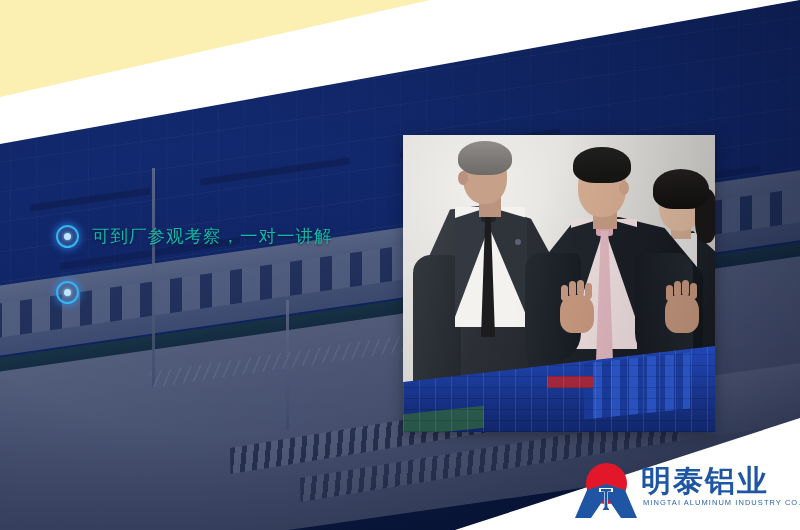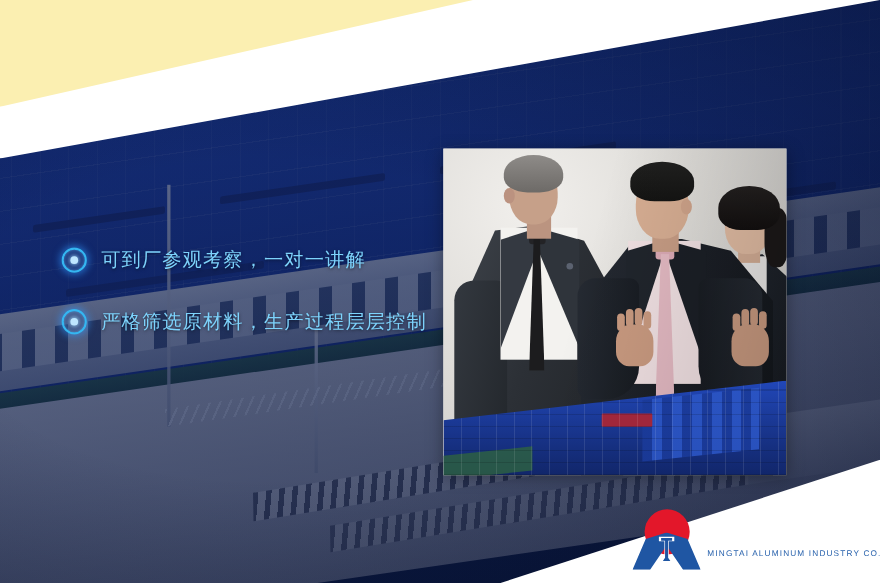--- a/index.html
+++ b/index.html
@@ -169,21 +169,21 @@
     background:rgba(20,50,130,.35);
     margin-right:13px;
   }
   .dot::after{
     content:"";position:absolute;left:50%;top:50%;
     width:7px;height:7px;margin:-3.5px 0 0 -3.5px;
     border-radius:50%;background:#bfe6ff;
     box-shadow:0 0 5px 1px rgba(160,220,255,.9);
   }
   .feature-text{
-    font-size:17.5px;color:#7dd3fc;letter-spacing:1px;
+    font-size:17.5px;color:#14b8a6;letter-spacing:1px;
     font-family:"DejaVu Sans","Liberation Sans",sans-serif;
     text-shadow:0 1px 3px rgba(0,0,0,.55);
     white-space:nowrap;
   }
 
   
   .photo{
     position:absolute;left:403px;top:135px;width:312px;height:297px;
     overflow:hidden;
     background:linear-gradient(145deg,#e7e5e1 0%,#d9d7d3 45%,#c7c5c2 100%);
@@ -346,21 +346,20 @@
 
   <div class="features">
 
     <div class="feature">
       <span class="dot"></span>
       <span class="feature-text">可到厂参观考察，一对一讲解</span>
     </div>
 
     <div class="feature">
       <span class="dot"></span>
-      <span class="feature-text">严格筛选原材料，生产过程层层控制</span>
     </div>
 
 
 
   </div>
 
   <div class="photo">
     <div class="ph-wall"></div>
 
     <div class="p1-body"></div>
@@ -418,16 +417,17 @@
 
   <div class="logo">
     <div class="logo-mark">
       <div class="sun"></div>
       <svg class="mtn" viewBox="0 0 62 34">
         <path d="M31 0 L50 6 L62 34 L46 34 L31 12 L16 34 L0 34 L12 6 Z" fill="#1f56a3"></path>
         <path d="M24 4 h14 v4 h-5 v16 l3 4 h-10 l3 -4 v-16 h-5 z" fill="#ffffff"></path>
         <path d="M26 5 h10 v2.5 h-3.6 v15.5 l2 3 h-6.8 l2 -3 v-15.5 h-3.6 z" fill="#1f56a3"></path>
       </svg>
     </div>
+    <div class="logo-cn">明泰铝业</div>
     <div class="logo-en">MINGTAI ALUMINUM INDUSTRY CO., LTD</div>
   </div>
 
 </div>
 
 </body></html>

